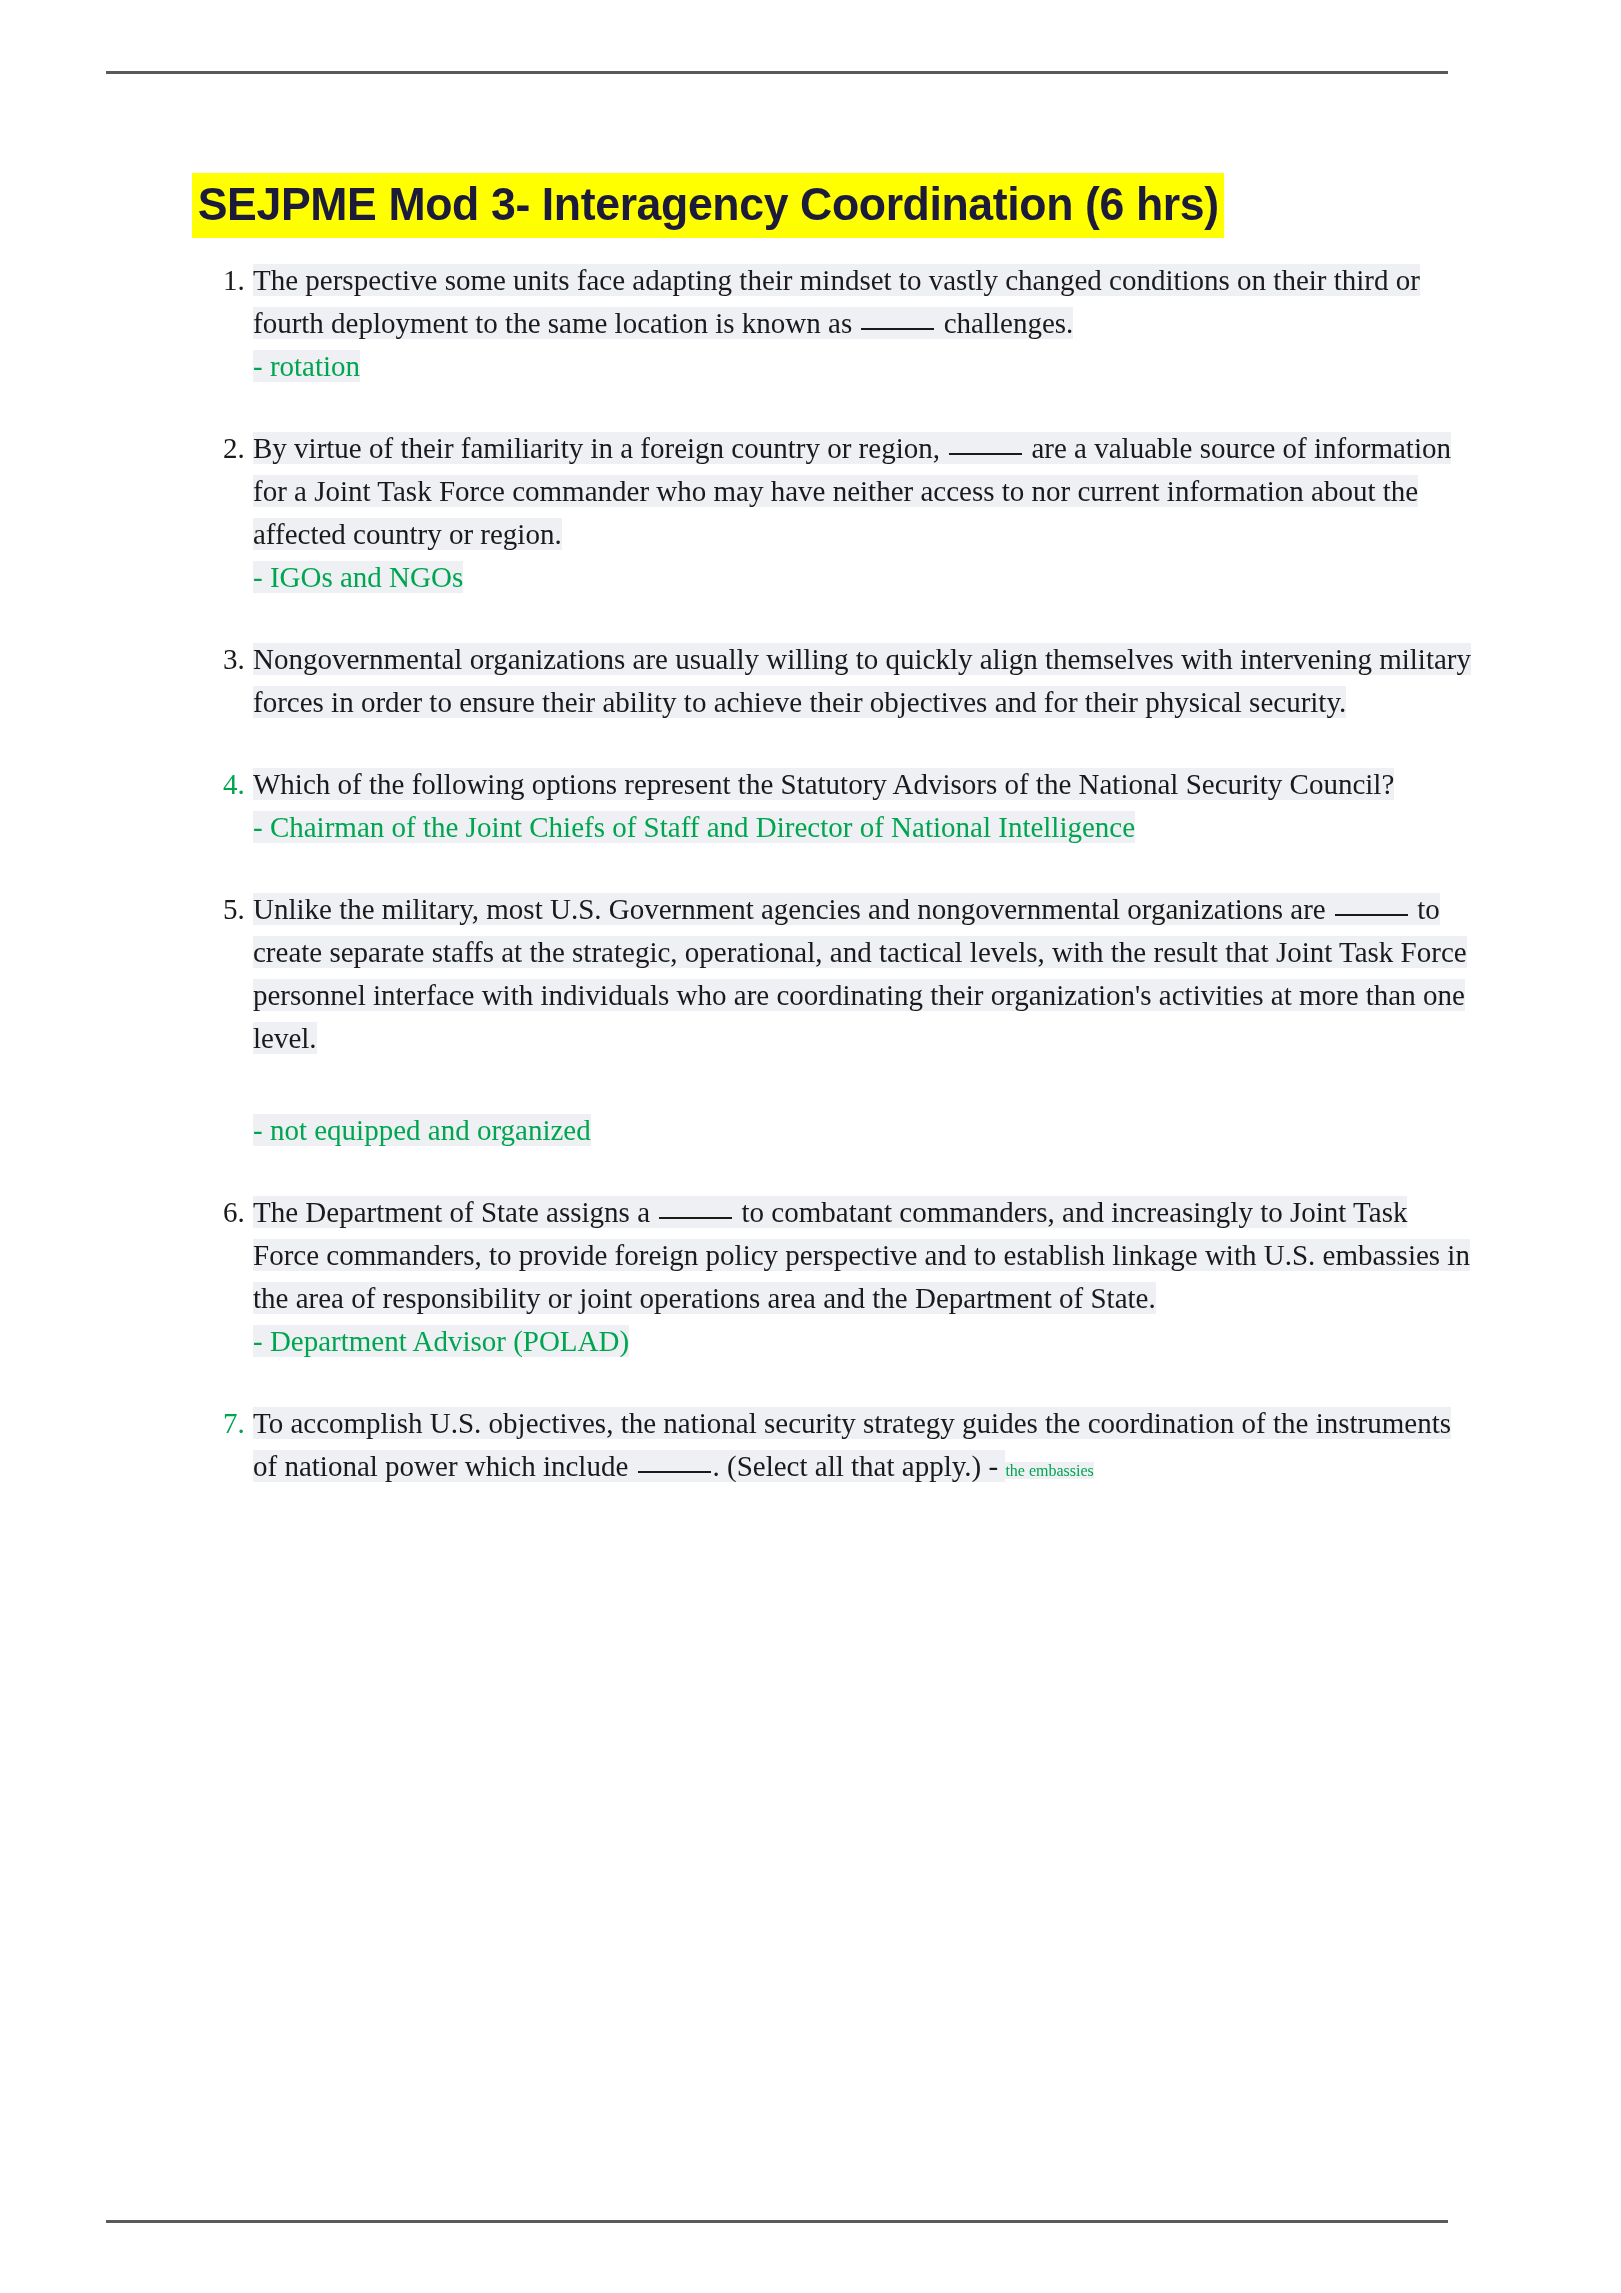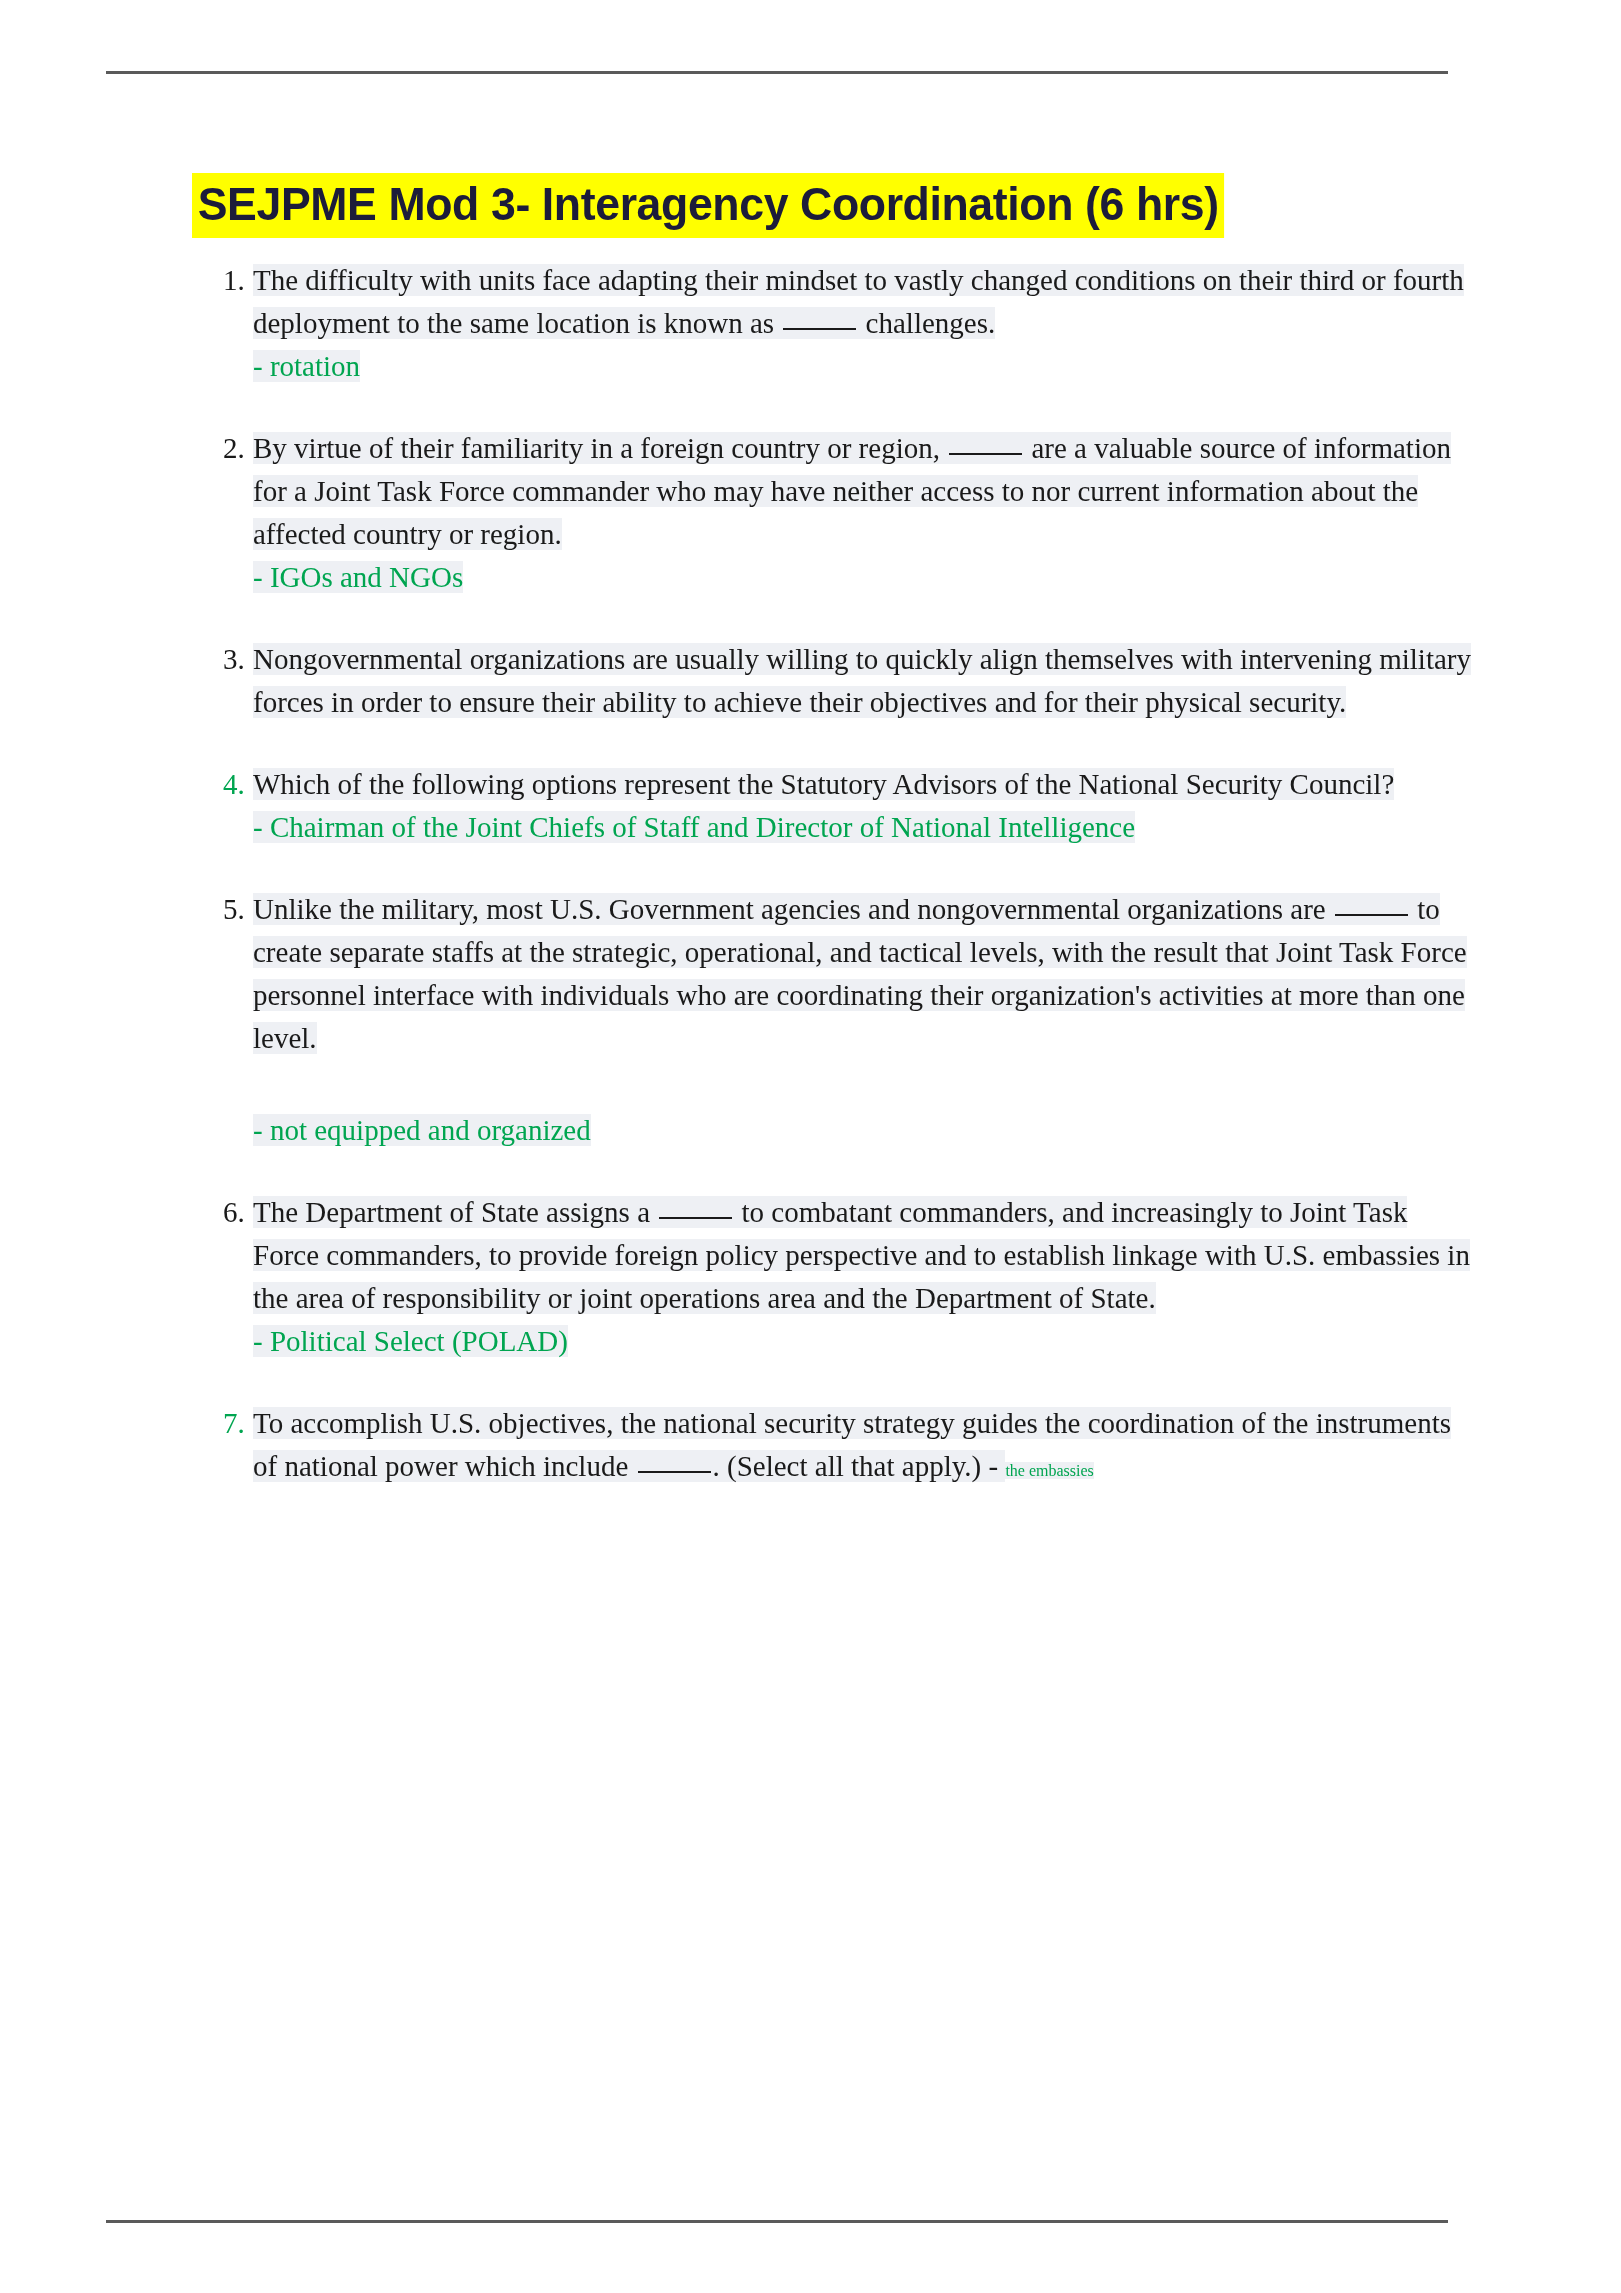--- a/index.html
+++ b/index.html
@@ -119,21 +119,21 @@
   <div class="page-rule top"></div>
   <div class="page-rule bottom"></div>
 
   <div id="content">
 
     <h1 class="doc-title">SEJPME Mod 3- Interagency Coordination (6 hrs)</h1>
 
     <ol class="qlist">
         <li class="question">
           <span class="qnum">1.</span>
-          <div class="qbody"><span class="qtext">The difficulty with units face adapting their mindset to vastly changed conditions on their third or fourth deployment to the same location is known as </span><span class="qtext"><span class="blank"></span></span><span class="qtext"> challenges.</span></div>
+          <div class="qbody"><span class="qtext">The perspective some units face adapting their mindset to vastly changed conditions on their third or fourth deployment to the same location is known as </span><span class="qtext"><span class="blank"></span></span><span class="qtext"> challenges.</span></div>
           <div class="answer-line"><span class="answer">- rotation</span></div>
         </li>
         <li class="question">
           <span class="qnum">2.</span>
           <div class="qbody"><span class="qtext">By virtue of their familiarity in a foreign country or region, </span><span class="qtext"><span class="blank"></span></span><span class="qtext"> are a valuable source of information for a Joint Task Force commander who may have neither access to nor current information about the affected country or region.</span></div>
           <div class="answer-line"><span class="answer">- IGOs and NGOs</span></div>
         </li>
         <li class="question">
           <span class="qnum">3.</span>
           <div class="qbody"><span class="qtext">Nongovernmental organizations are usually willing to quickly align themselves with intervening military forces in order to ensure their ability to achieve their objectives and for their physical security.</span></div>
@@ -144,21 +144,21 @@
           <div class="answer-line"><span class="answer">- Chairman of the Joint Chiefs of Staff and Director of National Intelligence</span></div>
         </li>
         <li class="question">
           <span class="qnum">5.</span>
           <div class="qbody"><span class="qtext">Unlike the military, most U.S. Government agencies and nongovernmental organizations are </span><span class="qtext"><span class="blank"></span></span><span class="qtext"> to create separate staffs at the strategic, operational, and tactical levels, with the result that Joint Task Force personnel interface with individuals who are coordinating their organization's activities at more than one level.</span></div>
           <div class="answer-line spaced"><span class="answer">- not equipped and organized</span></div>
         </li>
         <li class="question">
           <span class="qnum">6.</span>
           <div class="qbody"><span class="qtext">The Department of State assigns a </span><span class="qtext"><span class="blank"></span></span><span class="qtext"> to combatant commanders, and increasingly to Joint Task Force commanders, to provide foreign policy perspective and to establish linkage with U.S. embassies in the area of responsibility or joint operations area and the Department of State.</span></div>
-          <div class="answer-line"><span class="answer">- Political Select (POLAD)</span></div>
+          <div class="answer-line"><span class="answer">- Department Advisor (POLAD)</span></div>
         </li>
         <li class="question green-num">
           <span class="qnum">7.</span>
           <div class="qbody"><span class="qtext">To accomplish U.S. objectives, the national security strategy guides the coordination of the instruments of national power which include </span><span class="qtext"><span class="blank"></span></span><span class="qtext">. (Select all that apply.) - </span><span class="inline-answer">the embassies</span></div>
         </li>
       </ol>
 
   </div>
 </div>
 

